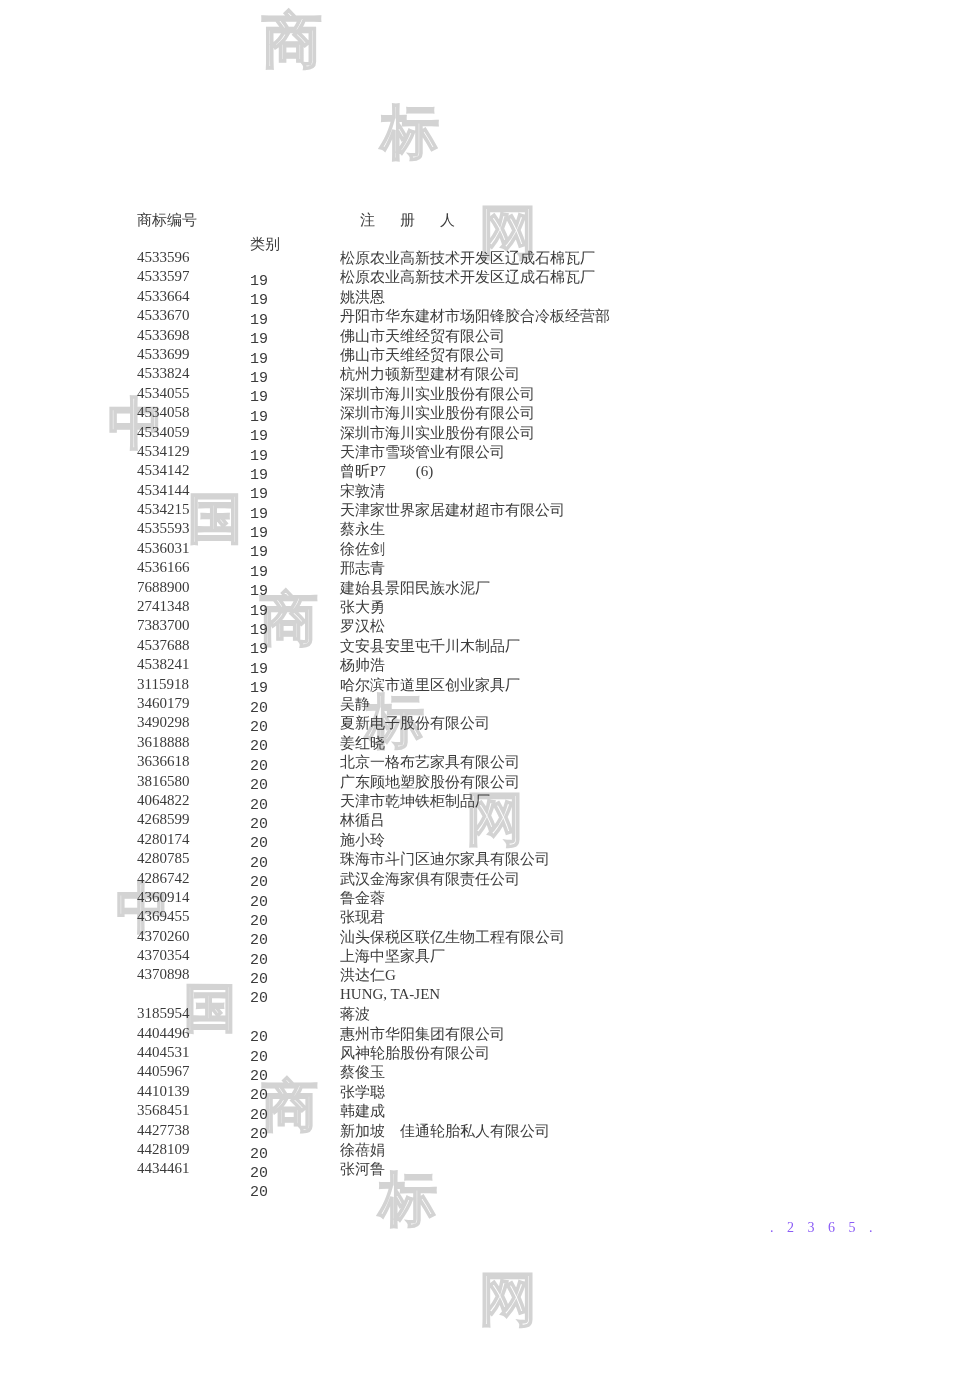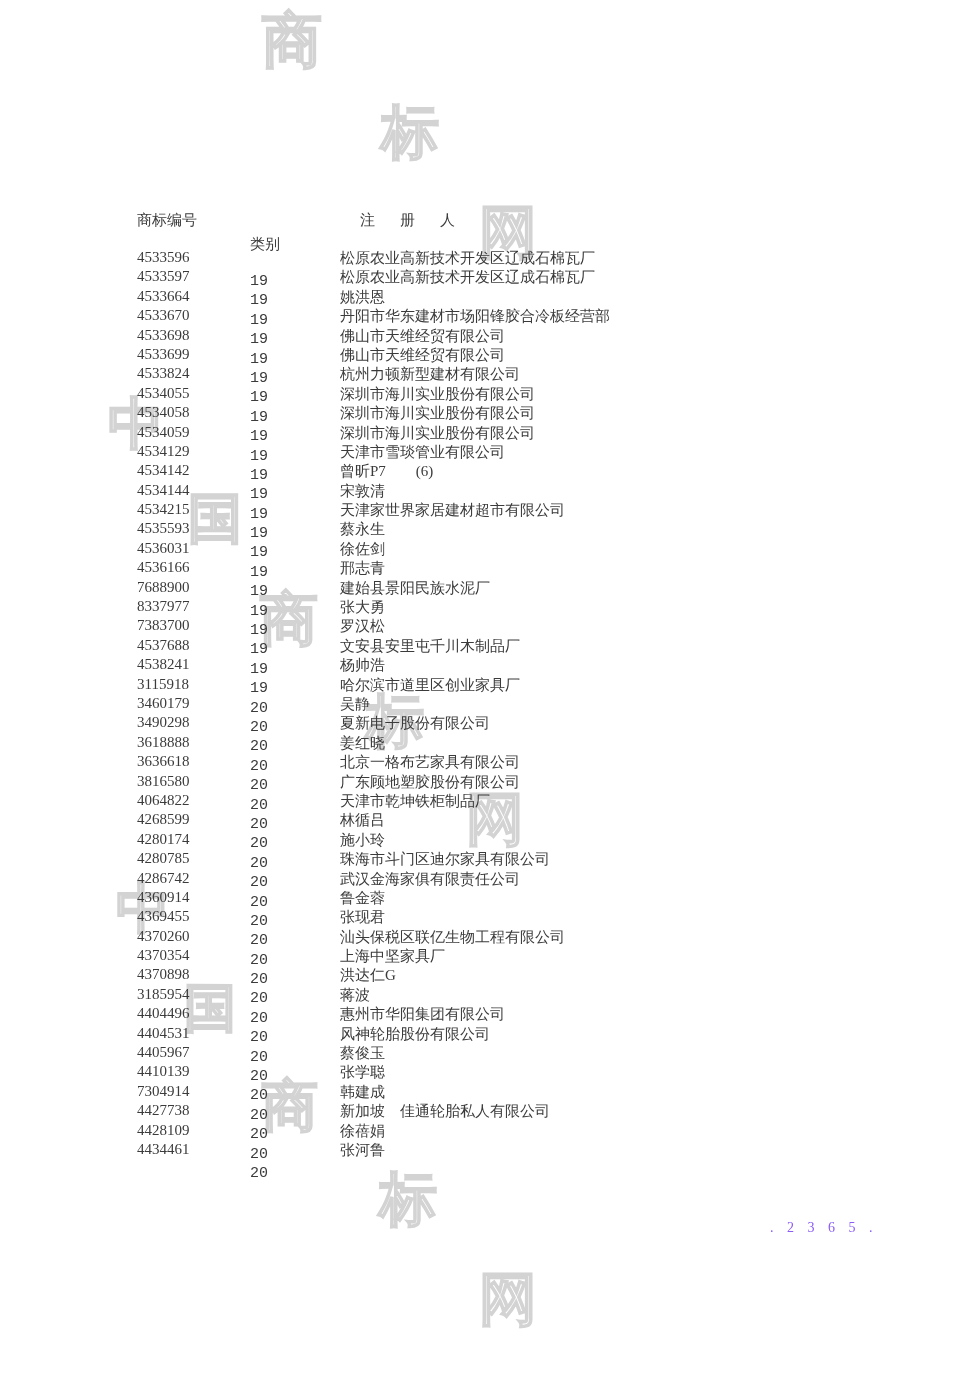--- a/index.html
+++ b/index.html
@@ -162,21 +162,21 @@
           <span class="col-no">4536166</span>
           <span class="col-cls">19</span>
           <span class="col-name">邢志青</span>
         </div>
         <div class="trow">
           <span class="col-no">7688900</span>
           <span class="col-cls">19</span>
           <span class="col-name">建始县景阳民族水泥厂</span>
         </div>
         <div class="trow">
-          <span class="col-no">8337977</span>
+          <span class="col-no">2741348</span>
           <span class="col-cls">19</span>
           <span class="col-name">张大勇</span>
         </div>
         <div class="trow">
           <span class="col-no">7383700</span>
           <span class="col-cls">19</span>
           <span class="col-name">罗汉松</span>
         </div>
         <div class="trow">
           <span class="col-no">4537688</span>
@@ -262,20 +262,25 @@
           <span class="col-no">4370354</span>
           <span class="col-cls">20</span>
           <span class="col-name">上海中坚家具厂</span>
         </div>
         <div class="trow">
           <span class="col-no">4370898</span>
           <span class="col-cls">20</span>
           <span class="col-name">洪达仁G</span>
         </div>
         <div class="trow">
+          <span class="col-no"></span>
+          <span class="col-cls"></span>
+          <span class="col-name">HUNG, TA-JEN</span>
+        </div>
+        <div class="trow">
           <span class="col-no">3185954</span>
           <span class="col-cls">20</span>
           <span class="col-name">蒋波</span>
         </div>
         <div class="trow">
           <span class="col-no">4404496</span>
           <span class="col-cls">20</span>
           <span class="col-name">惠州市华阳集团有限公司</span>
         </div>
         <div class="trow">
@@ -287,21 +292,21 @@
           <span class="col-no">4405967</span>
           <span class="col-cls">20</span>
           <span class="col-name">蔡俊玉</span>
         </div>
         <div class="trow">
           <span class="col-no">4410139</span>
           <span class="col-cls">20</span>
           <span class="col-name">张学聪</span>
         </div>
         <div class="trow">
-          <span class="col-no">7304914</span>
+          <span class="col-no">3568451</span>
           <span class="col-cls">20</span>
           <span class="col-name">韩建成</span>
         </div>
         <div class="trow">
           <span class="col-no">4427738</span>
           <span class="col-cls">20</span>
           <span class="col-name">新加坡　佳通轮胎私人有限公司</span>
         </div>
         <div class="trow">
           <span class="col-no">4428109</span>

